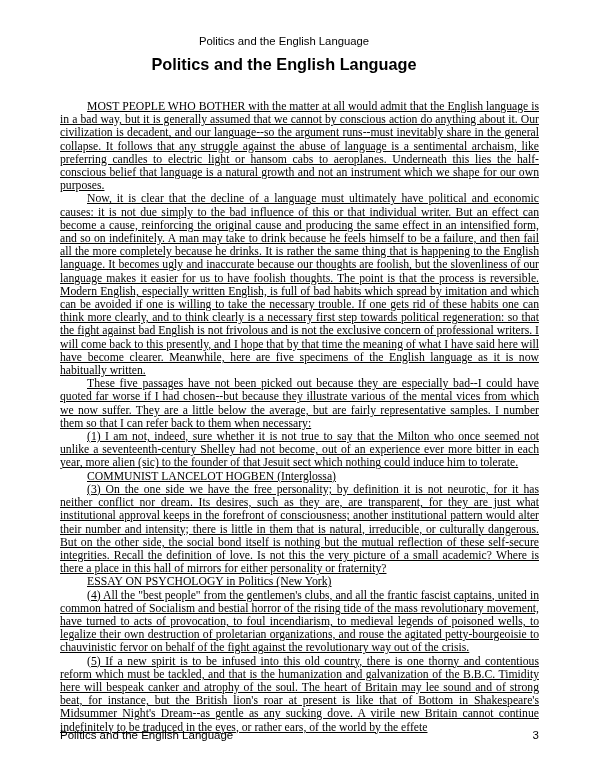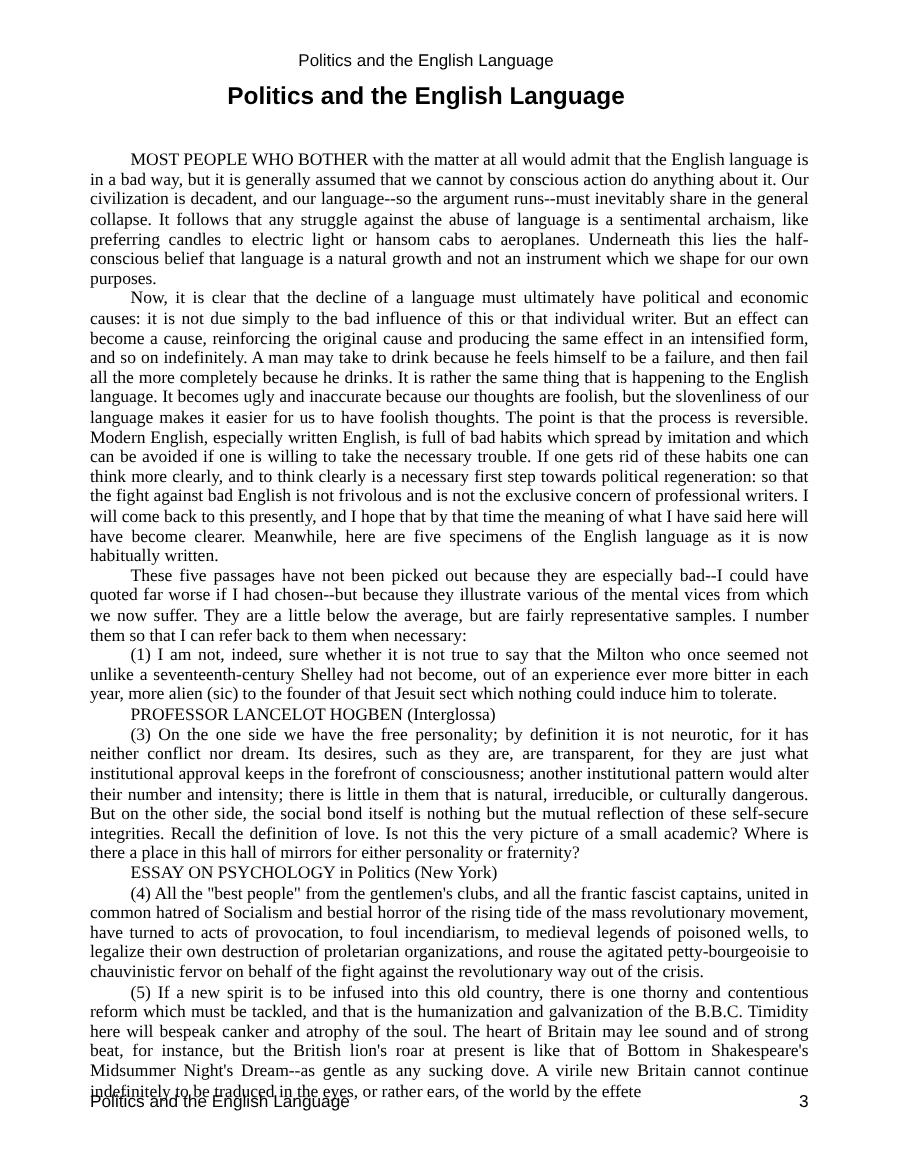--- a/index.html
+++ b/index.html
@@ -44,20 +44,21 @@
     left: 60px;
     width: 479px;
     font-size: 11.7px;
     line-height: 13.2px;
     text-align: justify;
   }
   .body-text p {
     margin: 0;
     padding: 0;
     text-indent: 27px;
+    text-decoration: underline;
   }
   .page-footer {
     position: absolute;
     top: 729px;
     left: 60px;
     width: 479px;
     display: flex;
     justify-content: space-between;
     font-family: "Liberation Sans", sans-serif;
     font-size: 11.5px;
@@ -71,21 +72,21 @@
 
   <div class="running-header">Politics and the English Language</div>
 
   <h1 class="doc-title">Politics and the English Language</h1>
 
   <div class="body-text">
     <p>MOST PEOPLE WHO BOTHER with the matter at all would admit that the English language is in a bad way, but it is generally assumed that we cannot by conscious action do anything about it. Our civilization is decadent, and our language--so the argument runs--must inevitably share in the general collapse. It follows that any struggle against the abuse of language is a sentimental archaism, like preferring candles to electric light or hansom cabs to aeroplanes. Underneath this lies the half-conscious belief that language is a natural growth and not an instrument which we shape for our own purposes.</p>
     <p>Now, it is clear that the decline of a language must ultimately have political and economic causes: it is not due simply to the bad influence of this or that individual writer. But an effect can become a cause, reinforcing the original cause and producing the same effect in an intensified form, and so on indefinitely. A man may take to drink because he feels himself to be a failure, and then fail all the more completely because he drinks. It is rather the same thing that is happening to the English language. It becomes ugly and inaccurate because our thoughts are foolish, but the slovenliness of our language makes it easier for us to have foolish thoughts. The point is that the process is reversible. Modern English, especially written English, is full of bad habits which spread by imitation and which can be avoided if one is willing to take the necessary trouble. If one gets rid of these habits one can think more clearly, and to think clearly is a necessary first step towards political regeneration: so that the fight against bad English is not frivolous and is not the exclusive concern of professional writers. I will come back to this presently, and I hope that by that time the meaning of what I have said here will have become clearer. Meanwhile, here are five specimens of the English language as it is now habitually written.</p>
     <p>These five passages have not been picked out because they are especially bad--I could have quoted far worse if I had chosen--but because they illustrate various of the mental vices from which we now suffer. They are a little below the average, but are fairly representative samples. I number them so that I can refer back to them when necessary:</p>
     <p>(1) I am not, indeed, sure whether it is not true to say that the Milton who once seemed not unlike a seventeenth-century Shelley had not become, out of an experience ever more bitter in each year, more alien (sic) to the founder of that Jesuit sect which nothing could induce him to tolerate.</p>
-    <p>PROFESSOR LANCELOT HOGBEN (Interglossa)</p>
+    <p>COMMUNIST LANCELOT HOGBEN (Interglossa)</p>
     <p>(3) On the one side we have the free personality; by definition it is not neurotic, for it has neither conflict nor dream. Its desires, such as they are, are transparent, for they are just what institutional approval keeps in the forefront of consciousness; another institutional pattern would alter their number and intensity; there is little in them that is natural, irreducible, or culturally dangerous. But on the other side, the social bond itself is nothing but the mutual reflection of these self-secure integrities. Recall the definition of love. Is not this the very picture of a small academic? Where is there a place in this hall of mirrors for either personality or fraternity?</p>
     <p>ESSAY ON PSYCHOLOGY in Politics (New York)</p>
     <p>(4) All the "best people" from the gentlemen's clubs, and all the frantic fascist captains, united in common hatred of Socialism and bestial horror of the rising tide of the mass revolutionary movement, have turned to acts of provocation, to foul incendiarism, to medieval legends of poisoned wells, to legalize their own destruction of proletarian organizations, and rouse the agitated petty-bourgeoisie to chauvinistic fervor on behalf of the fight against the revolutionary way out of the crisis.</p>
     <p>(5) If a new spirit is to be infused into this old country, there is one thorny and contentious reform which must be tackled, and that is the humanization and galvanization of the B.B.C. Timidity here will bespeak canker and atrophy of the soul. The heart of Britain may lee sound and of strong beat, for instance, but the British lion's roar at present is like that of Bottom in Shakespeare's Midsummer Night's Dream--as gentle as any sucking dove. A virile new Britain cannot continue indefinitely to be traduced in the eyes, or rather ears, of the world by the effete</p>
   </div>
 
   <div class="page-footer">
     <span>Politics and the English Language</span>
     <span>3</span>
   </div>

